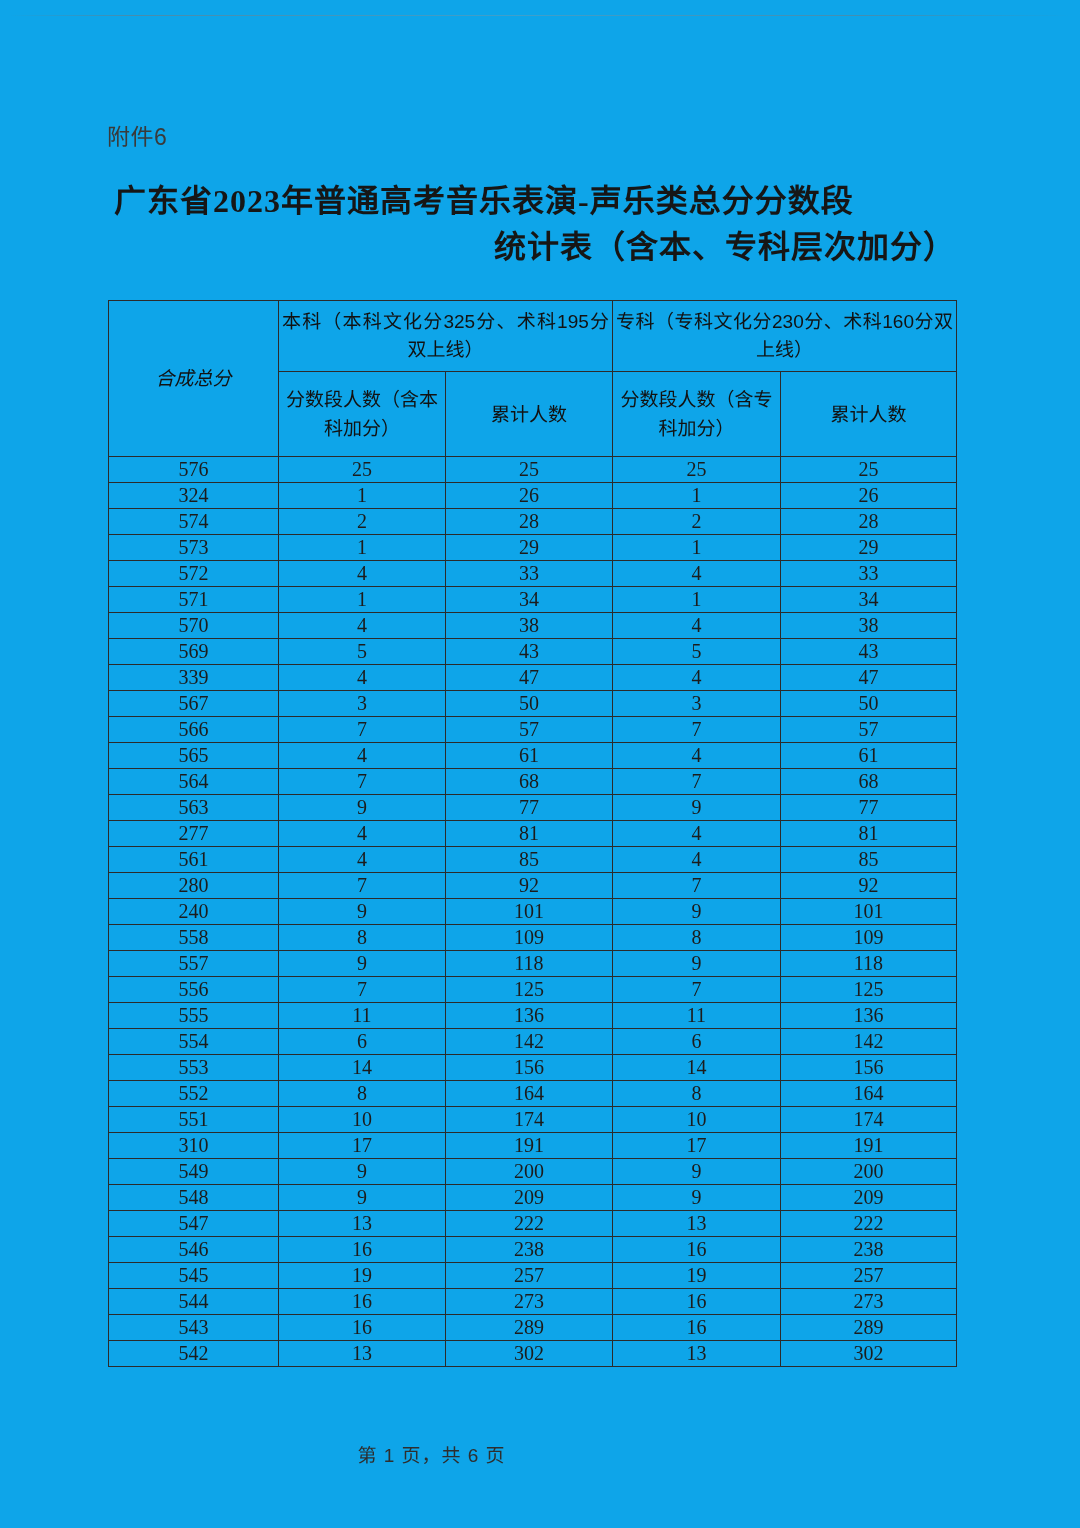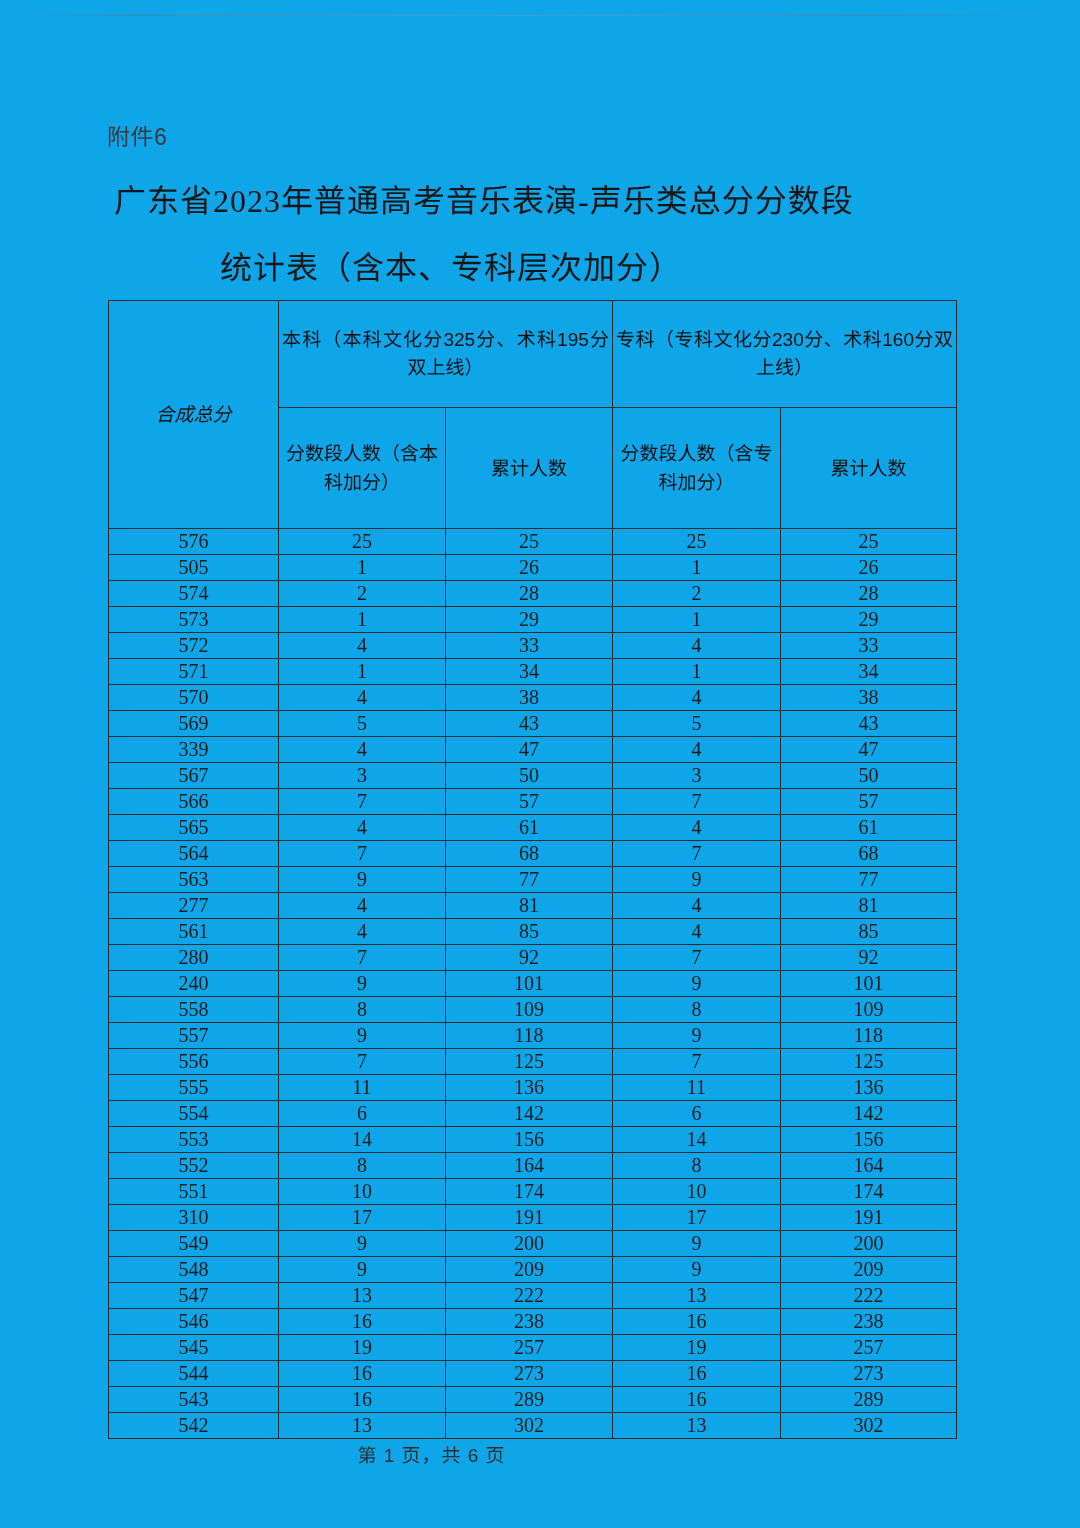--- a/index.html
+++ b/index.html
@@ -39,37 +39,36 @@
     letter-spacing: .5px;
     color: #3a3a3a;
     white-space: nowrap;
   }
   .doc-title {
     position: absolute;
     left: 108px;
     top: 178px;
     width: 848px;
     font-family: "Liberation Serif", "DejaVu Serif", serif;
-    font-weight: normal;
+    font-weight: bold;
     font-size: 32px;
     line-height: 46px;
     text-align: center;
     color: #161616;
     letter-spacing: 1px;
   }
   .doc-title .line1 {
     display: block;
     text-align: left;
     text-indent: 6px;
   }
   .doc-title .line2 {
     display: block;
-    text-align: left;
+    text-align: right;
     text-indent: 112px;
-    margin-top: 21px;
   }
 
   .table-wrap {
     position: absolute;
     left: 108px;
     top: 300px;
     width: 848px;
   }
   table.score-table {
     border-collapse: collapse;
@@ -89,21 +88,21 @@
     border: 1px solid #2b2b2b;
     text-align: center;
     vertical-align: middle;
     padding: 0;
   }
   table.score-table thead th {
     font-weight: normal;
     font-family: "Liberation Sans", "DejaVu Sans", sans-serif;
     font-size: 19px;
     line-height: 27px;
-    padding: 23px 3px;
+    padding: 5px 3px;
     color: #121212;
   }
   th.group-head {
     text-align: left;
     padding-left: 5px;
     padding-right: 3px;
     height: 60px;
   }
   th.group-head .gh-in {
     display: block;
@@ -192,21 +191,21 @@
       </thead>
       <tbody id="table-body">
           <tr>
             <td>576</td>
             <td>25</td>
             <td>25</td>
             <td>25</td>
             <td>25</td>
           </tr>
           <tr>
-            <td>505</td>
+            <td>324</td>
             <td>1</td>
             <td>26</td>
             <td>1</td>
             <td>26</td>
           </tr>
           <tr>
             <td>574</td>
             <td>2</td>
             <td>28</td>
             <td>2</td>

